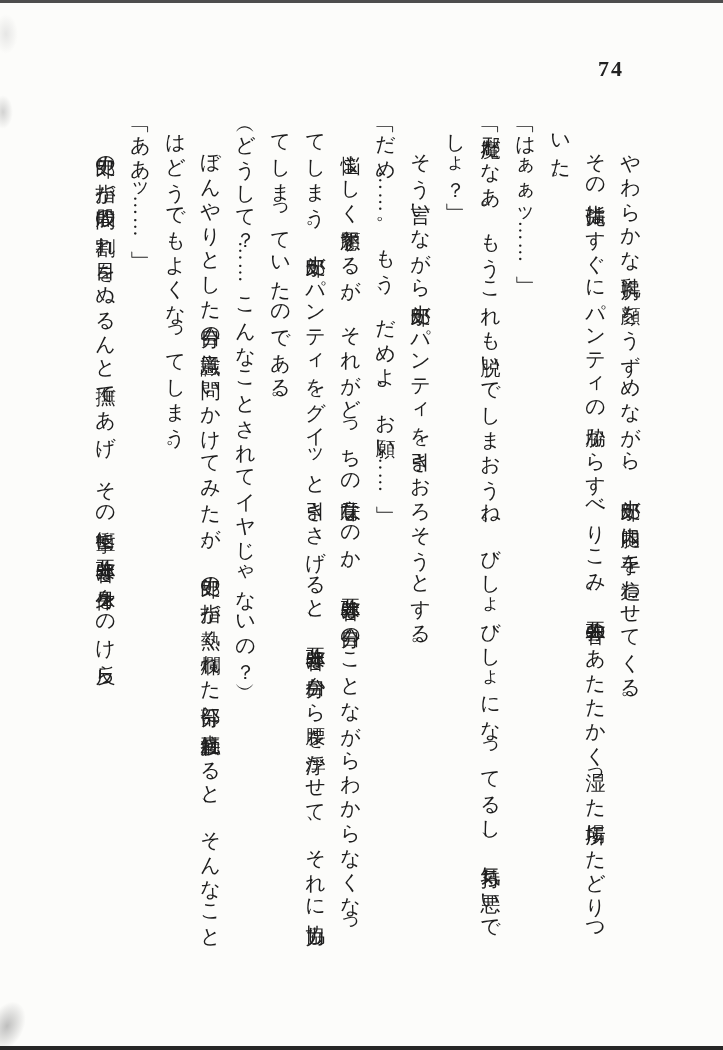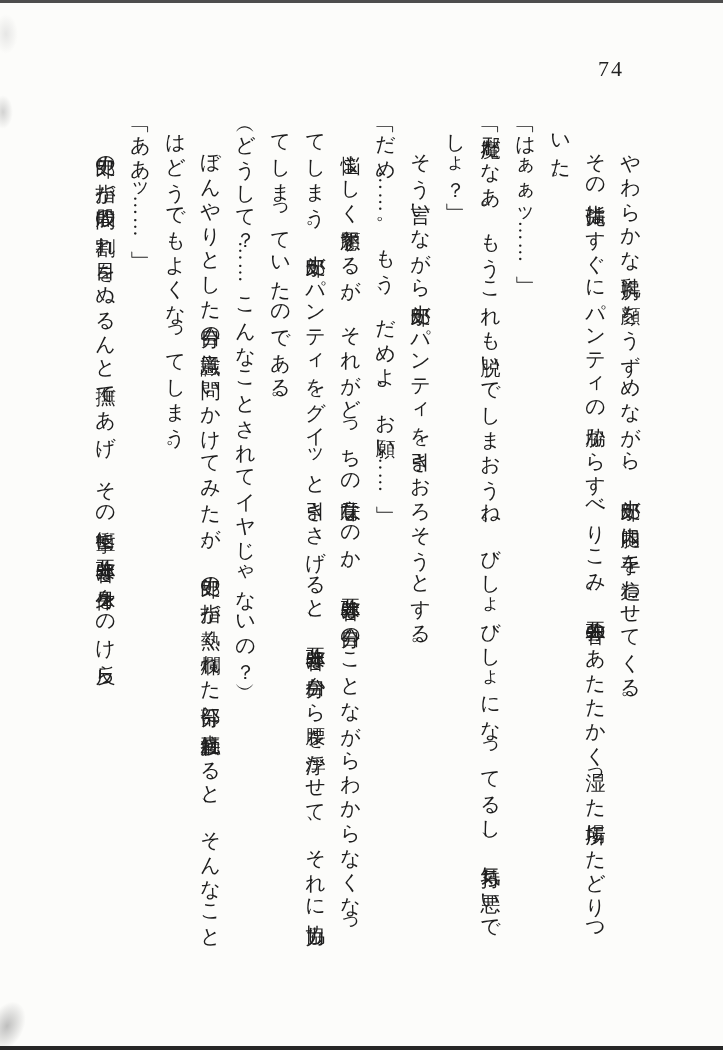--- a/index.html
+++ b/index.html
@@ -25,20 +25,21 @@
   .edge.bottom { bottom: 0; height: 4px; background: #262626; }
   .page-number {
     position: absolute;
     top: 56px;
     left: 589px;
     width: 44px;
     text-align: center;
     font-size: 22px;
     letter-spacing: 2px;
     color: #222;
+    font-weight: bold;
   }
   .text-area {
     position: absolute;
     top: 120px;
     right: 75px;
     height: 824px;
     writing-mode: vertical-rl;
     text-orientation: mixed;
     font-size: 20px;
     line-height: 35px;       

